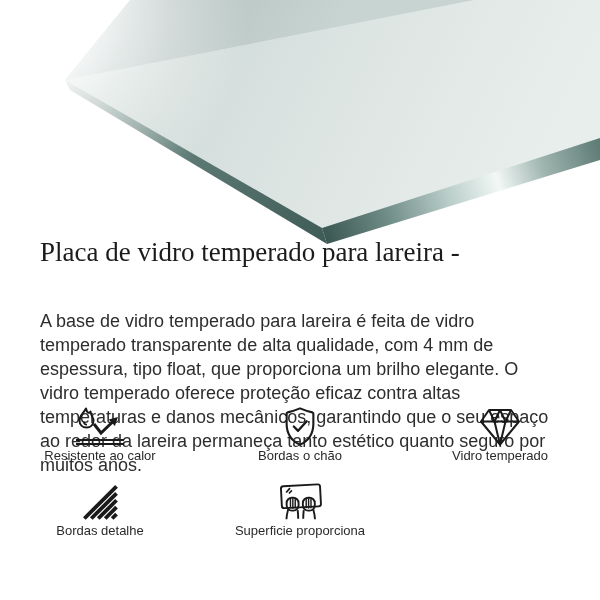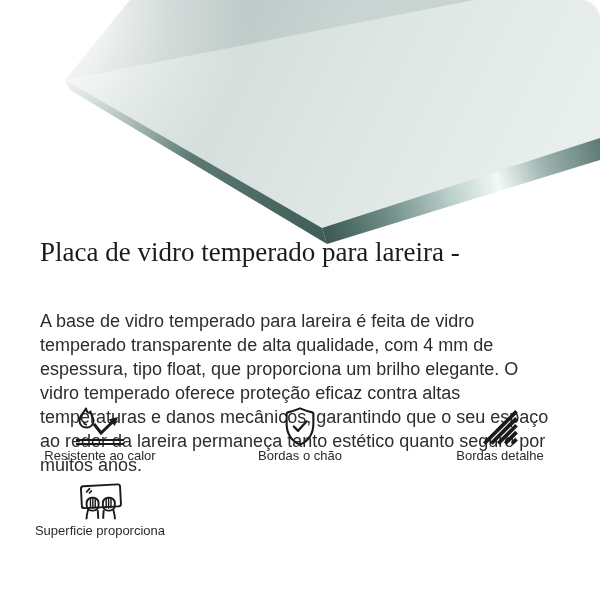--- a/index.html
+++ b/index.html
@@ -3,21 +3,20 @@
 <meta charset="utf-8">
 <style>
   html, body { margin: 0; padding: 0; background: #ffffff; }
   .canvas {
     position: relative;
     width: 600px;
     height: 600px;
     background: #ffffff;
     overflow: hidden;
     font-family: "Liberation Sans", sans-serif;
-    border-radius: 19px;
   }
   .hero {
     position: absolute;
     top: 0; left: 0;
     width: 600px; height: 248px;
   }
   .hero svg { display: block; }
   .page-title {
     position: absolute;
     left: 40px; top: 233px; width: 525px;
@@ -133,20 +132,33 @@
     <div class="feature">
       <div class="icon-box">
         <svg width="48" height="42" viewBox="0 0 48 44">
           <path d="M24,2.5 C28.5,4.4 33,5.8 37,6.7 C37.7,6.9 38,7.4 38,8.1 L38,18.5 C38,29.5 31.7,36.9 24,40.5 C16.3,36.9 10,29.5 10,18.5 L10,8.1 C10,7.4 10.3,6.9 11,6.7 C15,5.8 19.5,4.4 24,2.5 Z" fill="none" stroke="#1a1a1a" stroke-width="2.2" stroke-linejoin="round"></path>
           <path d="M17.5,21.5 L22,26 L31,16" fill="none" stroke="#1a1a1a" stroke-width="2.4" stroke-linecap="round" stroke-linejoin="round"></path>
         </svg>
       </div>
       <div class="feature-label">Bordas o chão</div>
     </div>
 
+    <div class="feature">
+      <div class="icon-box">
+        <svg width="44" height="40" viewBox="0 0 44 40">
+          <g fill="none" stroke="#1a1a1a" stroke-width="2" stroke-linejoin="round">
+            <path d="M11,3 L33,3 L41,14.5 L22,37.5 L3,14.5 Z"></path>
+            <path d="M3,14.5 L41,14.5"></path>
+            <path d="M11,3 L16.5,14.5 L22,37.5 L27.5,14.5 L33,3"></path>
+            <path d="M16.5,14.5 L22,3 L27.5,14.5"></path>
+          </g>
+        </svg>
+      </div>
+      <div class="feature-label">Vidro temperado</div>
+    </div>
 
     <div class="feature">
       <div class="icon-box">
         <svg width="44" height="40" viewBox="0 0 46 46">
           <g stroke="#1a1a1a" stroke-width="4.4">
             <line x1="5" y1="42" x2="42" y2="5"></line>
             <line x1="13" y1="42" x2="42" y2="13"></line>
             <line x1="21" y1="42" x2="42" y2="21"></line>
             <line x1="29" y1="42" x2="42" y2="29"></line>
             <line x1="37" y1="42" x2="42" y2="37"></line>

